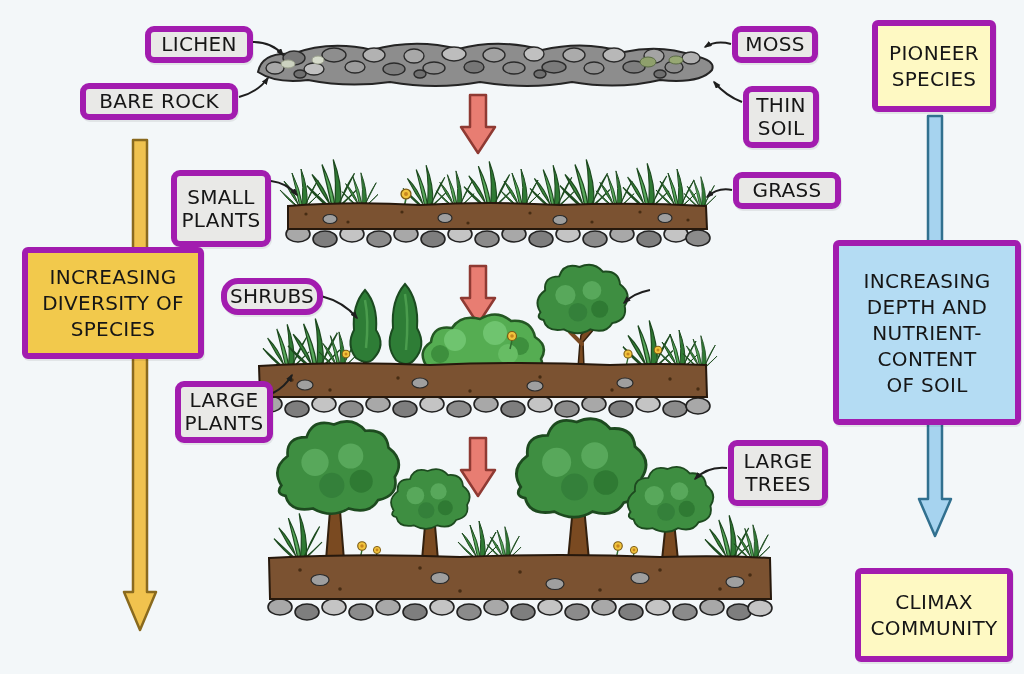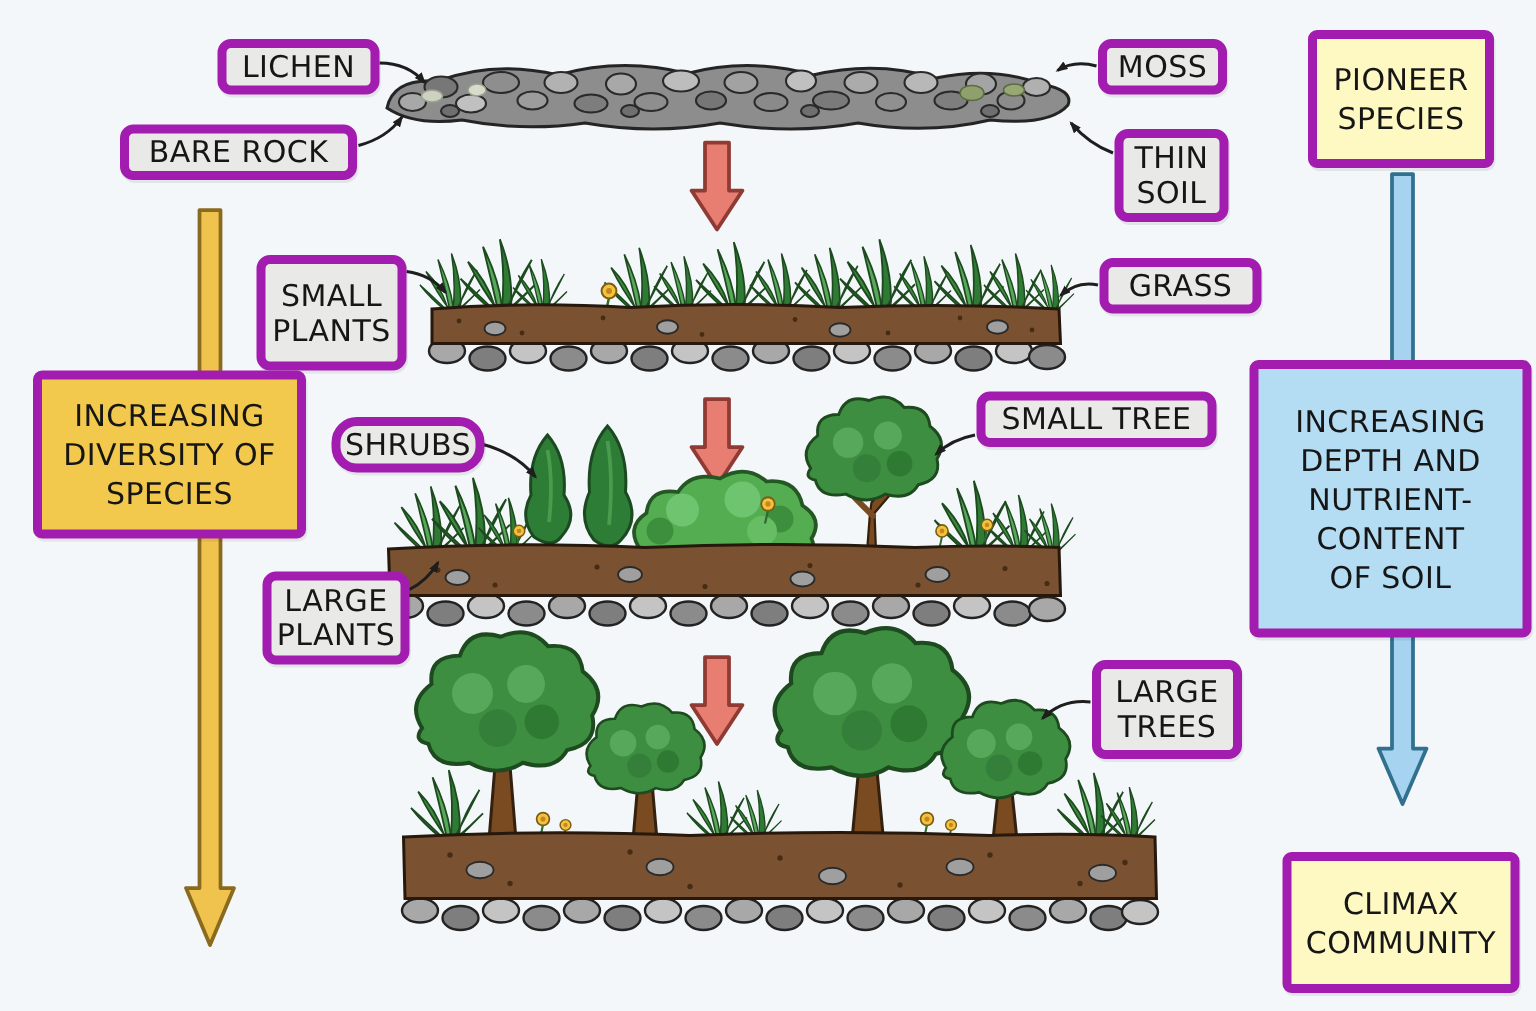--- a/index.html
+++ b/index.html
@@ -343,21 +343,20 @@
 
   <div class="label-box" style="left:145px;top:26px;width:108px;height:37px;">LICHEN</div>
   <div class="label-box" style="left:80px;top:83px;width:158px;height:37px;">BARE ROCK</div>
   <div class="label-box" style="left:732px;top:26px;width:86px;height:37px;">MOSS</div>
   <div class="label-box" style="left:743px;top:86px;width:76px;height:62px;text-align:center;">THIN
 SOIL</div>
   <div class="label-box" style="left:171px;top:150px;width:100px;height:77px;margin-top:20px;">SMALL
 PLANTS</div>
   <div class="label-box" style="left:733px;top:172px;width:108px;height:37px;">GRASS</div>
   <div class="label-box" style="left:221px;top:278px;width:102px;height:37px;border-radius:17px;">SHRUBS</div>
-  <div class="label-box" style="left:651px;top:261px;width:160px;height:37px;">SMALL TREE</div>
   <div class="label-box" style="left:175px;top:381px;width:98px;height:62px;">LARGE
 PLANTS</div>
   <div class="label-box" style="left:728px;top:440px;width:100px;height:66px;">LARGE
 TREES</div>
 
   <div class="label-box side-box gold" style="left:22px;top:247px;width:182px;height:112px;">INCREASING
 DIVERSITY OF
 SPECIES</div>
   <div class="label-box side-box cream" style="left:872px;top:20px;width:124px;height:92px;">PIONEER
 SPECIES</div>

